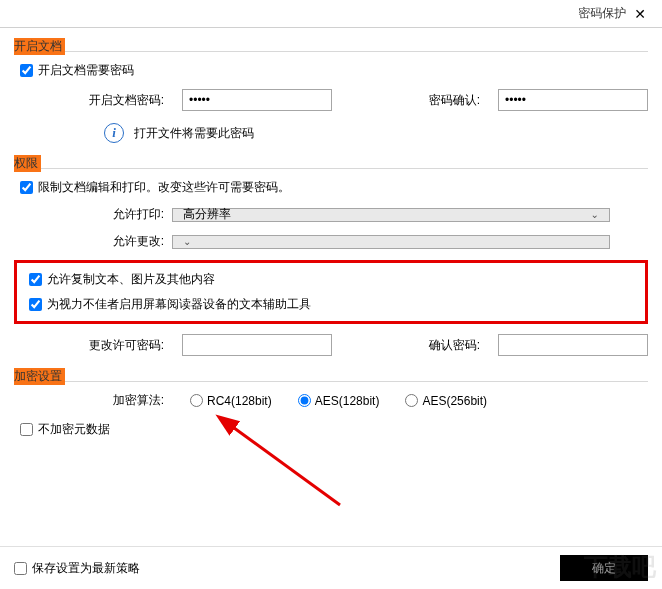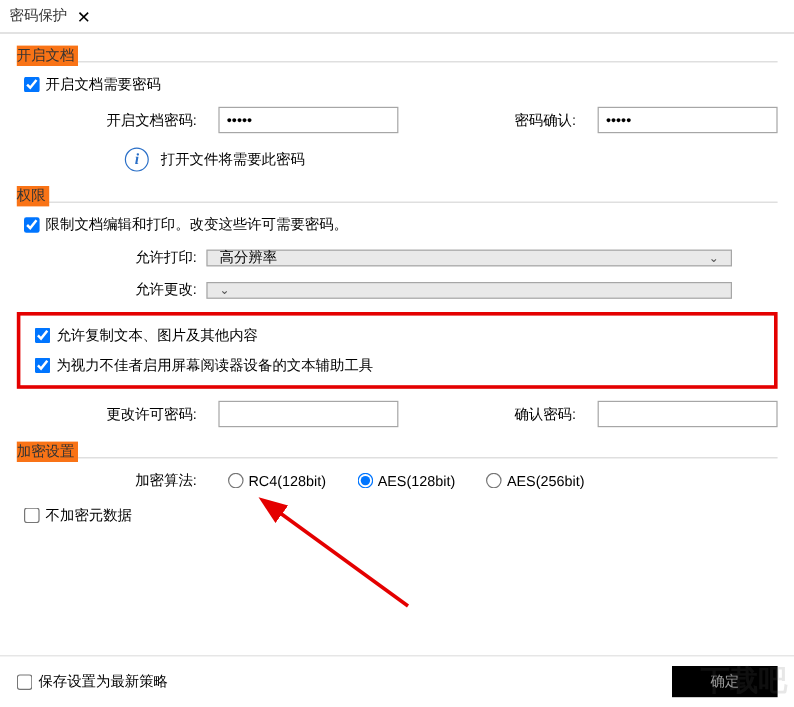--- a/index.html
+++ b/index.html
@@ -6,21 +6,21 @@
 body {
   font-family: "Microsoft YaHei", "SimSun", sans-serif;
   font-size: 12px;
   background: #fff;
   width: 662px;
   height: 589px;
   position: relative;
 }
 .titlebar {
   display: flex;
-  justify-content: flex-start;
+  justify-content: flex-end;
   align-items: center;
   padding: 4px 8px;
   border-bottom: 1px solid #d0d0d0;
   height: 28px;
 }
 .title { color: #333; }
 .close-btn {
   font-family: Arial, sans-serif;
   font-size: 14px;
   padding: 2px 8px;

